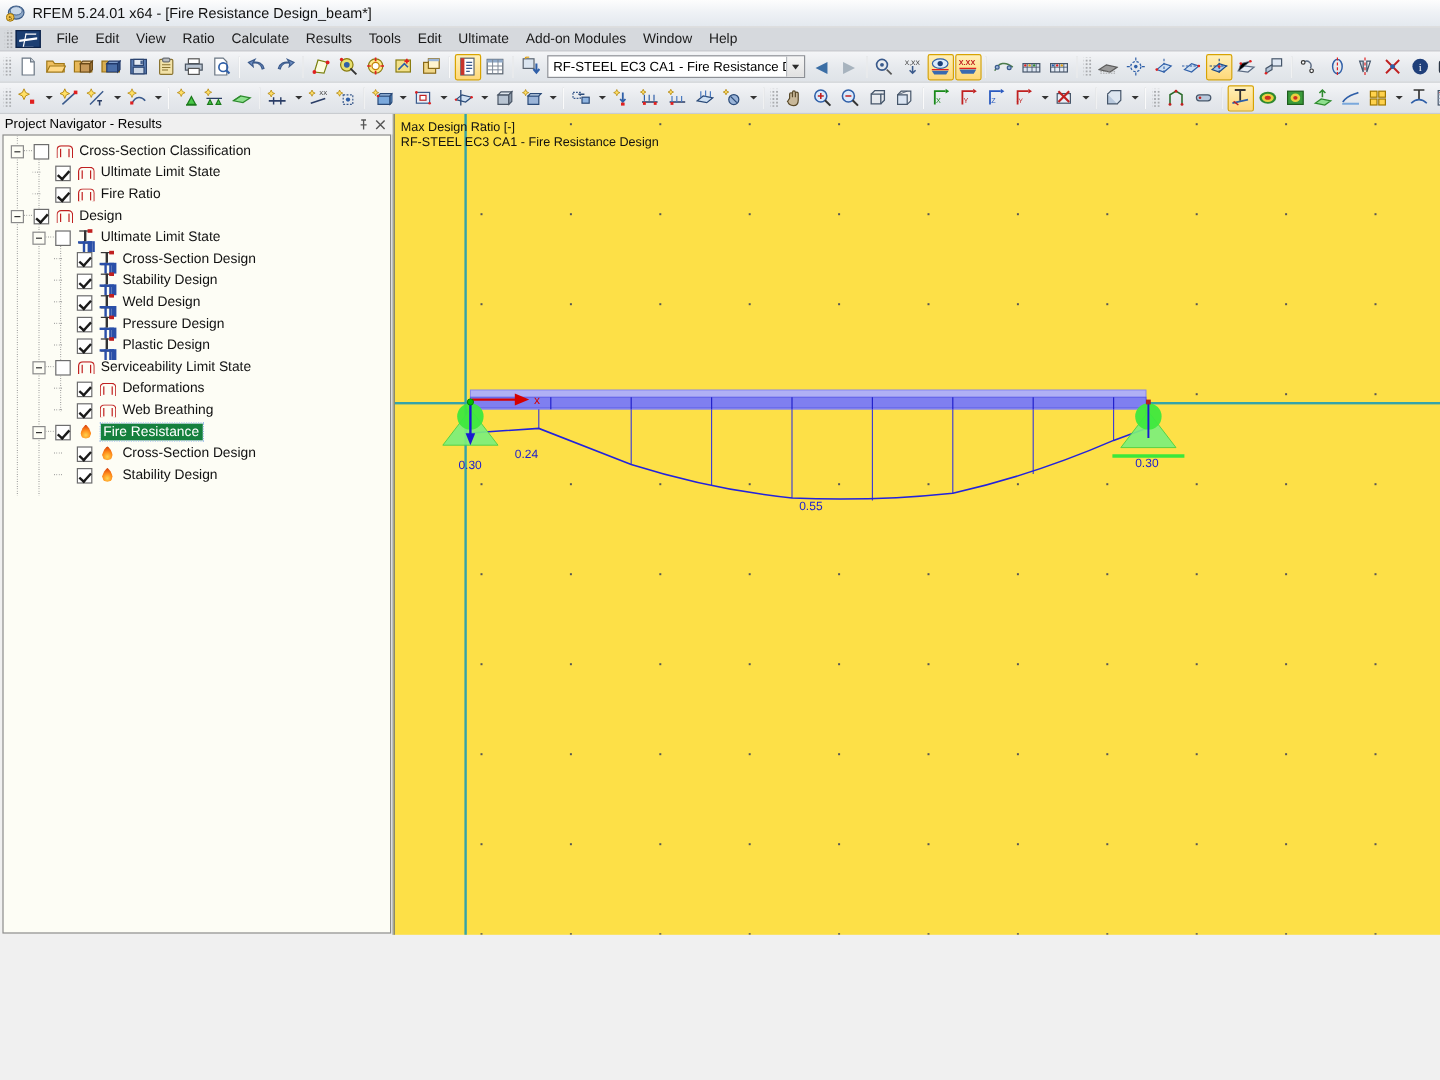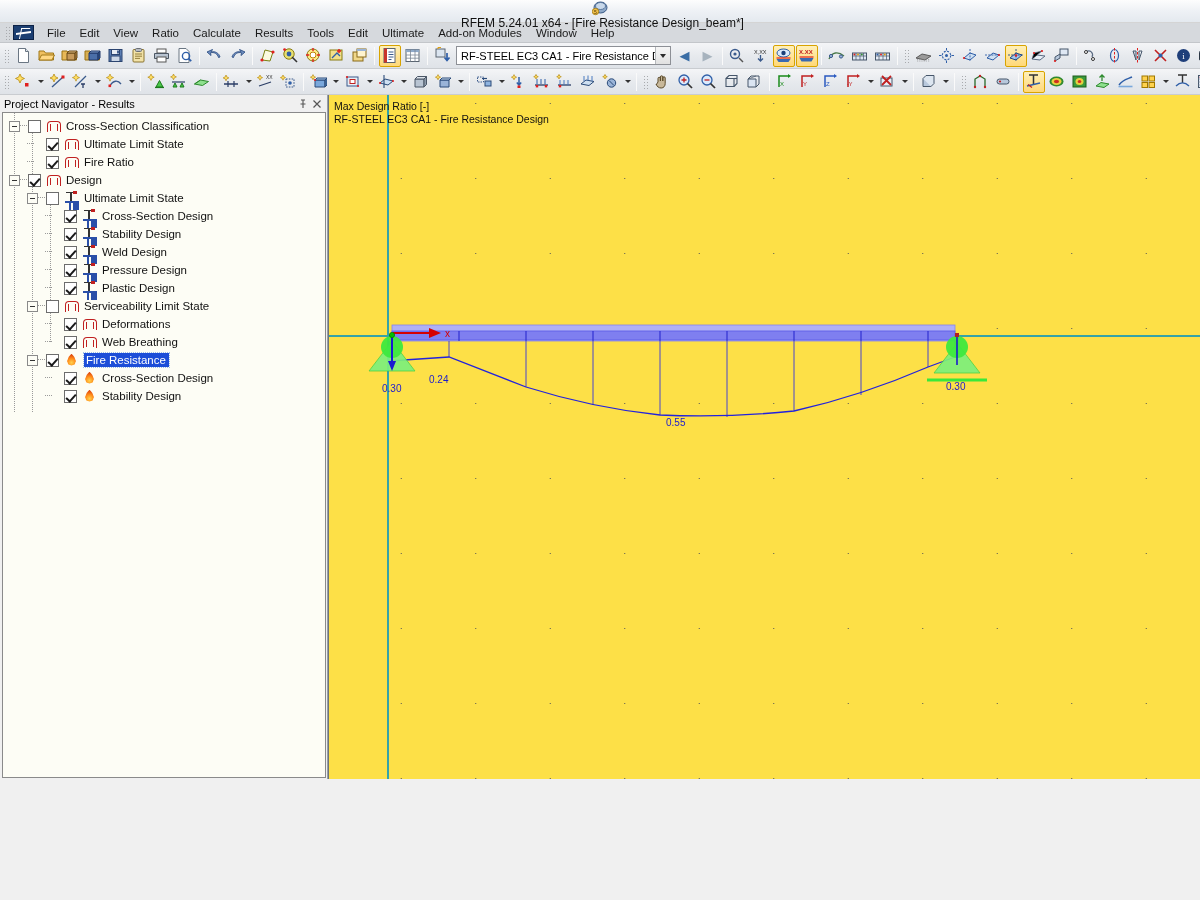--- a/index.html
+++ b/index.html
@@ -12,21 +12,20 @@
     background: #f0f0f0;
   }
 
   
   #titlebar {
     height: 23px;
     background: linear-gradient(to bottom, #fdfdfd 0%, #eef1f5 50%, #e4e9ef 100%);
     display: flex; align-items: center;
     padding-left: 5px;
     border-bottom: 1px solid #d4d4d4;
-    flex-direction: column;
   }
   #titlebar .app-icon {
     width: 16px; height: 16px; margin-right: 6px;
     position: relative; flex: none;
   }
   #titlebar .title-text {
     font-size: 12px; color: #111; white-space: nowrap;
   }
 
   
@@ -211,21 +210,21 @@
   
   .ticon.flame::before {
     content:""; position:absolute; left:4px; top:1px;
     width: 9px; height: 12px;
     background: radial-gradient(circle at 50% 72%, #ffd24d 0%, #ff8c1a 42%, #e24d0e 78%, #b8300a 100%);
     border-radius: 50% 50% 50% 50% / 62% 62% 38% 38%;
     clip-path: polygon(50% 0%, 80% 28%, 100% 62%, 86% 92%, 50% 100%, 14% 92%, 0% 62%, 20% 28%);
   }
   .tlabel { font-size: 11.5px; color: #111; padding-right: 4px; }
   .tnode.selected .tlabel {
-    background: #1d4ed8; color: #fff;
+    background: #15803d; color: #fff;
     outline: 1px dotted #9dbde8; outline-offset: 0px;
     padding: 1px 3px 1px 2px;
   }
   .vline {
     position: absolute; width: 1px; top: 0; bottom: 0;
     background-image: linear-gradient(to bottom,#9a9a9a 50%,transparent 50%);
     background-size: 1px 2px;
   }
 
   

